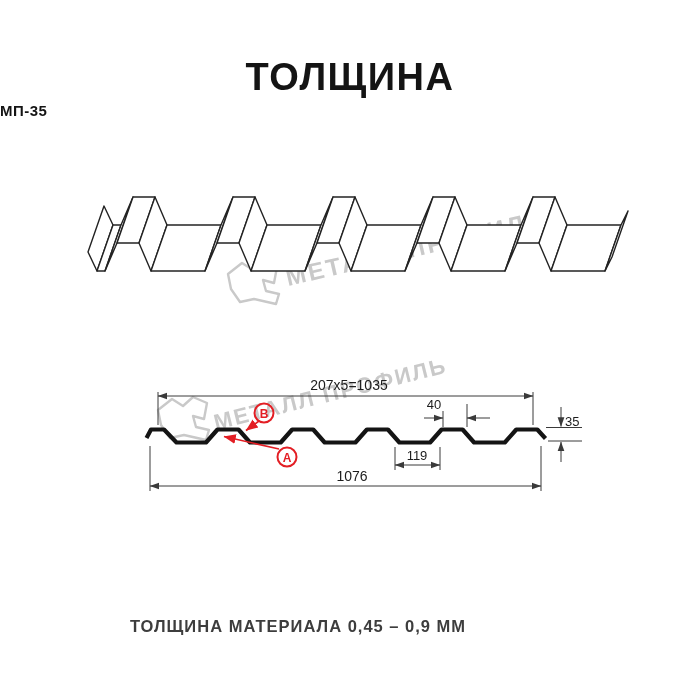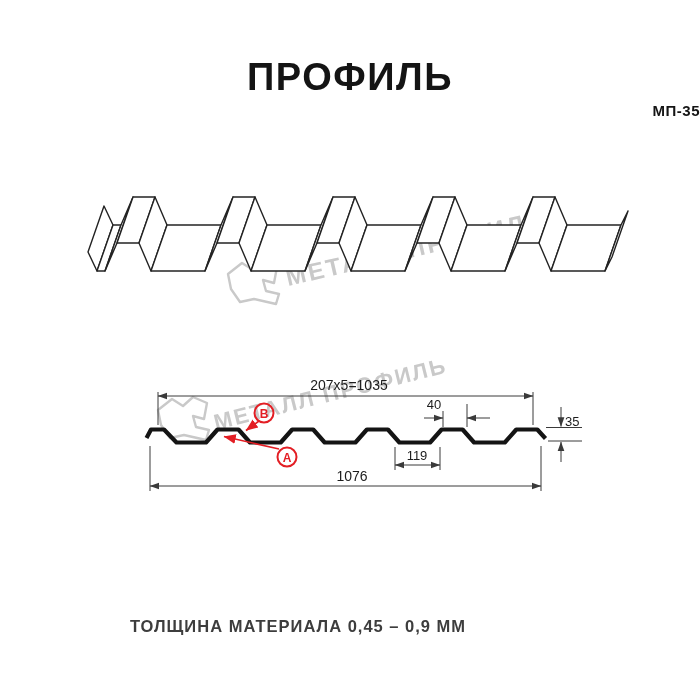--- a/index.html
+++ b/index.html
@@ -1,20 +1,20 @@
 <!DOCTYPE html>
 <html style="--ink: #141414; --red: #e31e24; --wm: #c9c9c9;"><head>
 <meta charset="utf-8">
 <style>
   html,body{margin:0;padding:0;background:#fff;}
   .page{position:relative;width:700px;height:700px;background:#ffffff;overflow:hidden;
         font-family:"Liberation Sans",sans-serif;}
   .title{position:absolute;top:56px;left:0;width:700px;text-align:center;
          font-size:38px;font-weight:bold;letter-spacing:1.5px;color:var(--ink);}
-  .subtitle{position:absolute;top:102px;left:0;width:700px;text-align:right;
+  .subtitle{position:absolute;top:102px;left:0;width:700px;text-align:left;
             font-size:15px;font-weight:bold;letter-spacing:.5px;color:var(--ink);}
   .footer{position:absolute;top:617px;left:0;width:596px;text-align:center;
           font-size:16.5px;font-weight:bold;letter-spacing:1px;color:#3d3d3d;}
   svg{position:absolute;top:0;left:0;}
   .wm-logo{fill:none;stroke:var(--wm);stroke-width:2.4;stroke-linejoin:round;}
   .wm-text{fill:var(--wm);font-weight:bold;font-size:24px;letter-spacing:2.5px;
            font-family:"Liberation Sans",sans-serif;}
   .wm-text.small{font-size:22px;letter-spacing:2px;}
   #iso3d polygon{fill:#ffffff;stroke:#232323;stroke-width:1.4;stroke-linejoin:round;}
   #profile{fill:none;stroke:#141414;stroke-width:4.2;stroke-linejoin:round;}
@@ -25,21 +25,21 @@
   .redcircle{fill:none;stroke:var(--red);stroke-width:2;}
   .redline{stroke:var(--red);stroke-width:1.6;fill:none;}
   .redletter{fill:var(--red);font-size:12px;font-weight:bold;
              font-family:"Liberation Sans",sans-serif;}
 </style>
 </head>
 <body>
 
 <div class="page">
 
-  <div class="title">ПРОФИЛЬ</div>
+  <div class="title">ТОЛЩИНА</div>
   <div class="subtitle">МП-35</div>
 
   <svg width="700" height="700" viewBox="0 0 700 700">
     <defs>
       <marker id="arr" viewBox="0 0 10 10" refX="9.2" refY="5" markerWidth="10" markerHeight="10" orient="auto-start-reverse">
         <path d="M0,1.6 L9.5,5 L0,8.4 Z" fill="#3a3a3a"></path>
       </marker>
       <marker id="redarr" viewBox="0 0 10 10" refX="9.2" refY="5" markerWidth="8" markerHeight="8" orient="auto">
         <path d="M0,1.2 L9.5,5 L0,8.8 Z" fill="#e31e24"></path>
       </marker>

